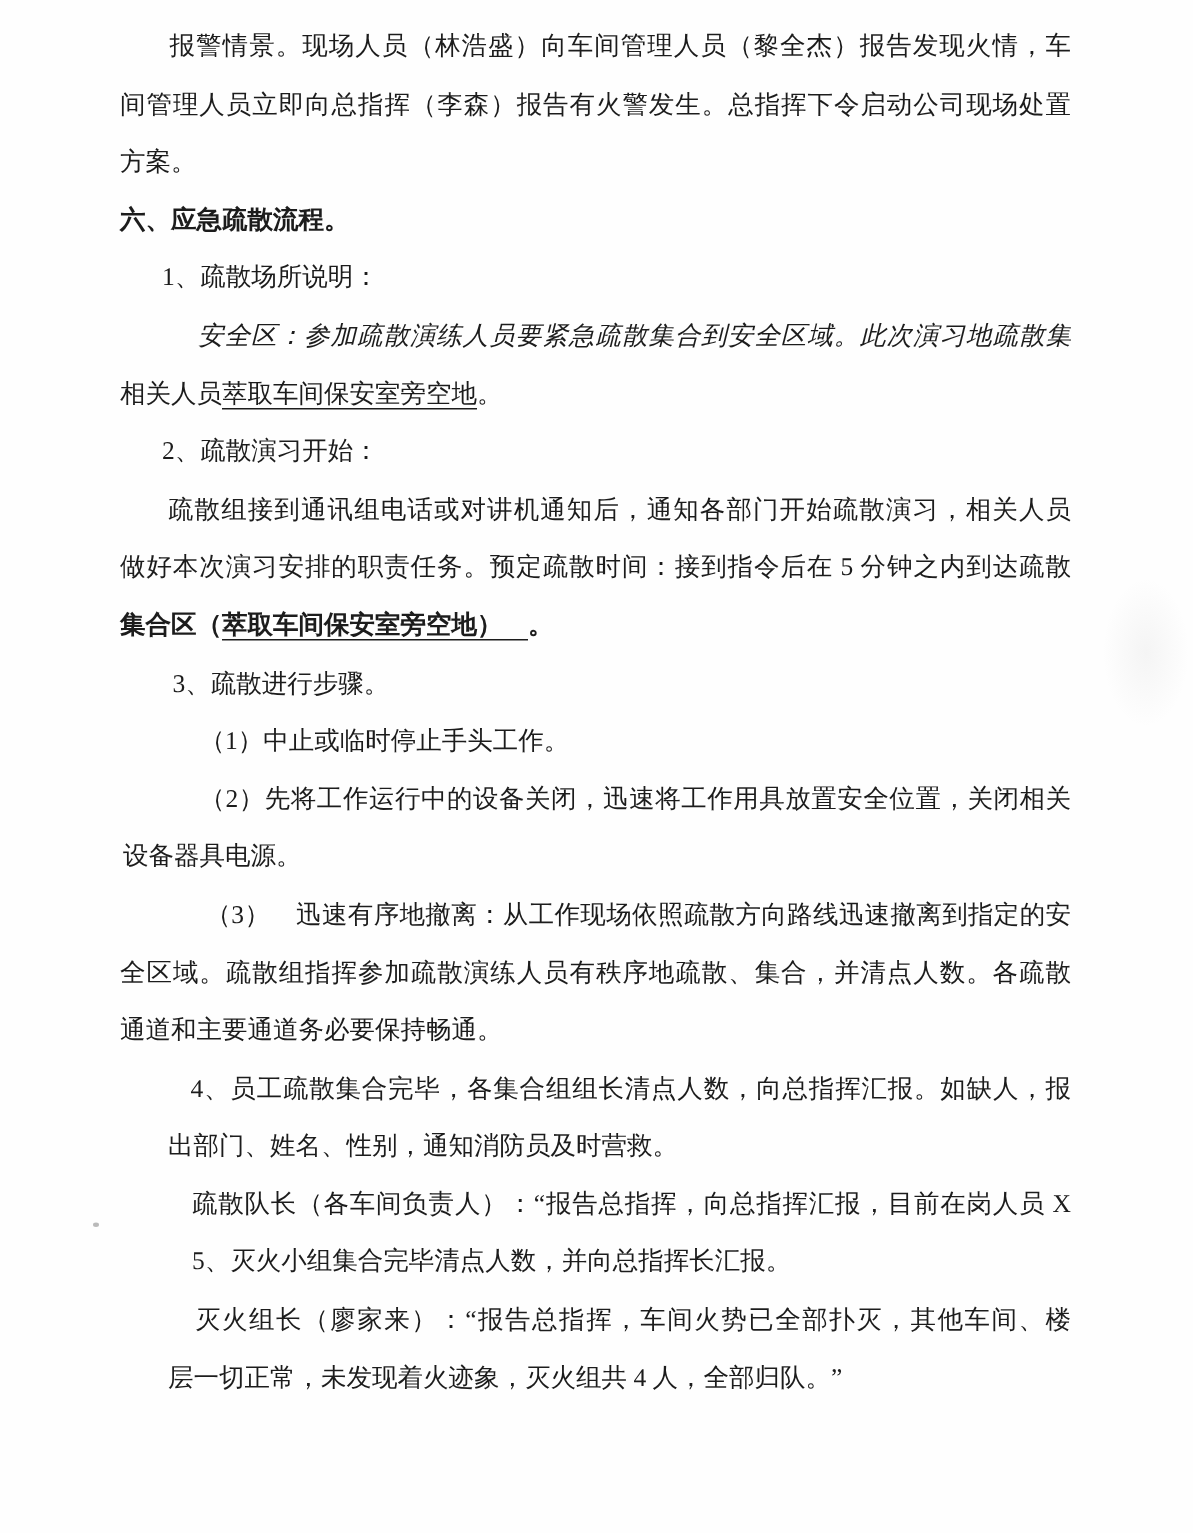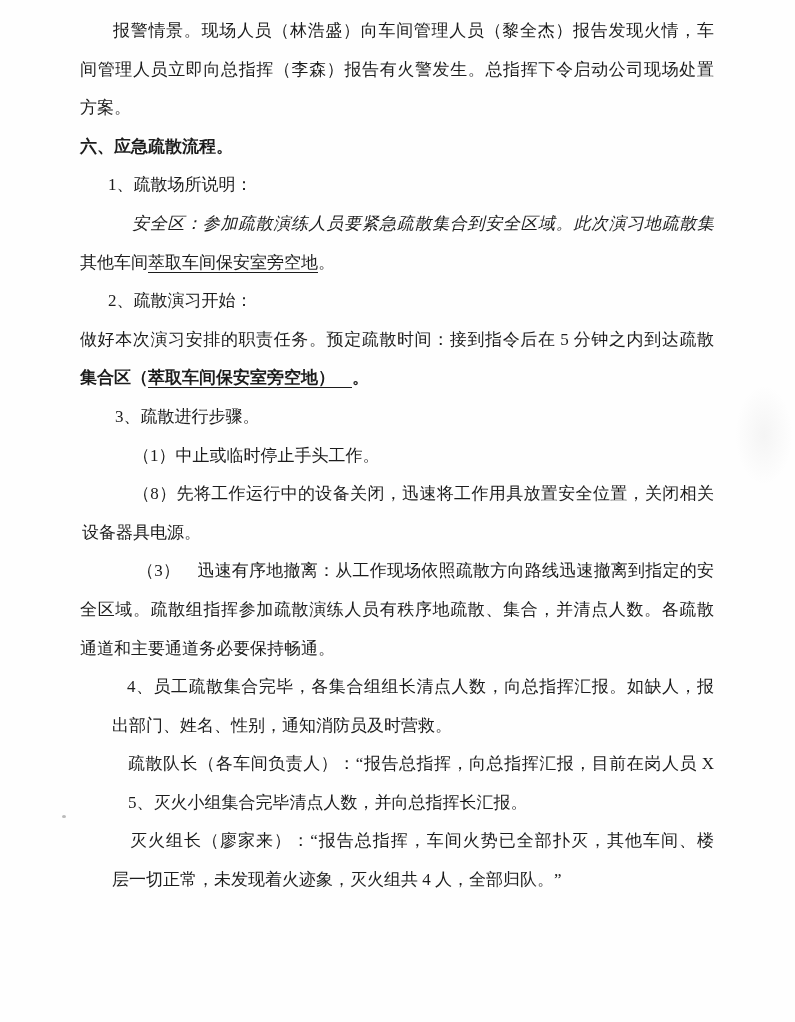--- a/index.html
+++ b/index.html
@@ -59,27 +59,28 @@
 <body>
 
 <div class="page">
   <div class="content">
       <div class="line fill" style="text-indent: 33px;"><span>报警情景。现场人员（林浩盛）向车间管理人员（黎全杰）报告发现火情，车</span></div>
       <div class="line fill" style="text-indent: 0px;"><span>间管理人员立即向总指挥（李森）报告有火警发生。总指挥下令启动公司现场处置</span></div>
       <div class="line" style="text-indent: 0px;"><span>方案。</span></div>
       <div class="line bold" style="text-indent: 0px;"><span>六、应急疏散流程。</span></div>
       <div class="line" style="text-indent: 28px;"><span>1、疏散场所说明：</span></div>
       <div class="line fill" style="text-indent: 52px; font-style: italic;"><span>安全区：参加疏散演练人员要紧急疏散集合到安全区域。此次演习地疏散集</span></div>
-      <div class="line" style="text-indent: 0px;"><span>其他车间</span><span class="u">萃取车间保安室旁空地</span><span>。</span></div>
+      <div class="line" style="text-indent: 0px;"><span>相关人员</span><span class="u">萃取车间保安室旁空地</span><span>。</span></div>
       <div class="line" style="text-indent: 28px;"><span>2、疏散演习开始：</span></div>
+      <div class="line fill" style="text-indent: 32px;"><span>疏散组接到通讯组电话或对讲机通知后，通知各部门开始疏散演习，相关人员</span></div>
       <div class="line fill" style="text-indent: 0px;"><span>做好本次演习安排的职责任务。预定疏散时间：接到指令后在 5 分钟之内到达疏散</span></div>
       <div class="line" style="text-indent: 0px; font-weight: bold;"><span>集合区（</span><span class="u">萃取车间保安室旁空地）　</span><span>。</span></div>
       <div class="line" style="text-indent: 35px;"><span>3、疏散进行步骤。</span></div>
       <div class="line" style="text-indent: 53px;"><span>（1）中止或临时停止手头工作。</span></div>
-      <div class="line fill" style="text-indent: 53px;"><span>（8）先将工作运行中的设备关闭，迅速将工作用具放置安全位置，关闭相关</span></div>
+      <div class="line fill" style="text-indent: 53px;"><span>（2）先将工作运行中的设备关闭，迅速将工作用具放置安全位置，关闭相关</span></div>
       <div class="line" style="text-indent: 2px;"><span>设备器具电源。</span></div>
       <div class="line fill" style="text-indent: 57px;"><span>（3）　迅速有序地撤离：从工作现场依照疏散方向路线迅速撤离到指定的安</span></div>
       <div class="line fill" style="text-indent: 0px;"><span>全区域。疏散组指挥参加疏散演练人员有秩序地疏散、集合，并清点人数。各疏散</span></div>
       <div class="line" style="text-indent: 0px;"><span>通道和主要通道务必要保持畅通。</span></div>
       <div class="line fill" style="text-indent: 47px;"><span>4、员工疏散集合完毕，各集合组组长清点人数，向总指挥汇报。如缺人，报</span></div>
       <div class="line" style="text-indent: 32px;"><span>出部门、姓名、性别，通知消防员及时营救。</span></div>
       <div class="line fill" style="text-indent: 48px;"><span>疏散队长（各车间负责人）：“报告总指挥，向总指挥汇报，目前在岗人员 X</span></div>
       <div class="line" style="text-indent: 48px;"><span>5、灭火小组集合完毕清点人数，并向总指挥长汇报。</span></div>
       <div class="line fill" style="text-indent: 50px;"><span>灭火组长（廖家来）：“报告总指挥，车间火势已全部扑灭，其他车间、楼</span></div>
       <div class="line" style="text-indent: 32px;"><span>层一切正常，未发现着火迹象，灭火组共 4 人，全部归队。”</span></div>

